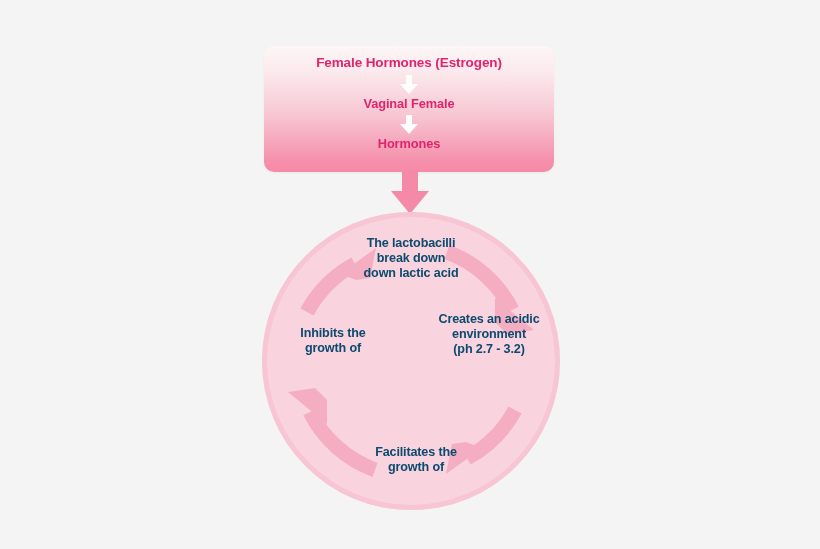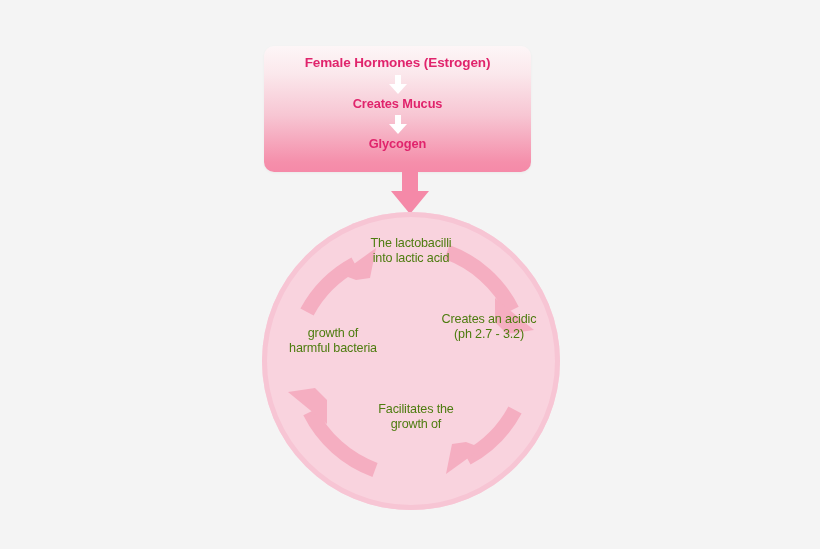--- a/index.html
+++ b/index.html
@@ -21,21 +21,21 @@
     top: 0;
     width: 820px;
     height: 549px;
   }
 
   
   .panel {
     position: absolute;
     left: 264px;
     top: 46px;
-    width: 267px;
+    width: 290px;
     height: 126px;
     border-radius: 10px;
     background: linear-gradient(to bottom, #fdf6f7 0%, #fbe8ec 22%, #f7c6d3 55%, #f58fab 92%, #f58aa8 100%);
     box-shadow: 0 1px 3px rgba(0,0,0,0.045);
   }
 
   .panel-stack {
     position: absolute;
     left: 0;
     top: 0;
@@ -130,57 +130,57 @@
   .cycle-svg {
     position: absolute;
     left: 262px;
     top: 212px;
     width: 298px;
     height: 298px;
   }
 
   .node-label {
     position: absolute;
-    color: #4d7c0f;
-    font-weight: normal;
+    color: #0c4a6e;
+    font-weight: bold;
     font-size: 12.6px;
     line-height: 1.2;
     text-align: center;
     white-space: nowrap;
     letter-spacing: -0.15px;
   }
 
   #node-top    { left: 331px; top: 236px; width: 160px; }
   #node-right  { left: 417px; top: 312px; width: 144px; }
-  #node-bottom { left: 340px; top: 402px; width: 152px; }
+  #node-bottom { left: 340px; top: 445px; width: 152px; }
   #node-left   { left: 261px; top: 326px; width: 144px; }
 </style>
 </head>
 <body>
 
 <div id="diagram">
 
   <div class="panel">
     <div class="panel-stack">
 
       <div class="panel-label l1">Female Hormones (Estrogen)</div>
 
       <div class="white-arrow">
         <div class="shaft"></div>
         <div class="head"></div>
       </div>
 
-      <div class="panel-label l2">Creates Mucus</div>
+      <div class="panel-label l2">Vaginal Female</div>
 
       <div class="white-arrow">
         <div class="shaft"></div>
         <div class="head"></div>
       </div>
 
-      <div class="panel-label l3">Glycogen</div>
+      <div class="panel-label l3">Hormones</div>
     </div>
   </div>
 
   <div class="connector">
     <div class="shaft"></div>
     <div class="head"></div>
   </div>
 
   <div class="circle"></div>
 
@@ -202,31 +202,33 @@
     </g>
 
     <g>
       <path d="M 45 100 A 118 118 0 0 1 93 52" fill="none" stroke="#f5aec1" stroke-width="15" stroke-linecap="butt"></path>
       <polygon points="78 62 114 36 108 66 94 68" fill="#f5aec1"></polygon>
     </g>
   </svg>
 
   <div class="node-label" id="node-top">
     <div>The lactobacilli</div>
-    <div>into lactic acid</div>
+    <div>break down</div>
+    <div>down lactic acid</div>
   </div>
 
   <div class="node-label" id="node-right">
     <div>Creates an acidic</div>
+    <div>environment</div>
     <div>(ph 2.7 - 3.2)</div>
   </div>
 
   <div class="node-label" id="node-bottom">
     <div>Facilitates the</div>
     <div>growth of</div>
   </div>
 
   <div class="node-label" id="node-left">
+    <div>Inhibits the</div>
     <div>growth of</div>
-    <div>harmful bacteria</div>
   </div>
 
 </div>
 
 </body></html>

